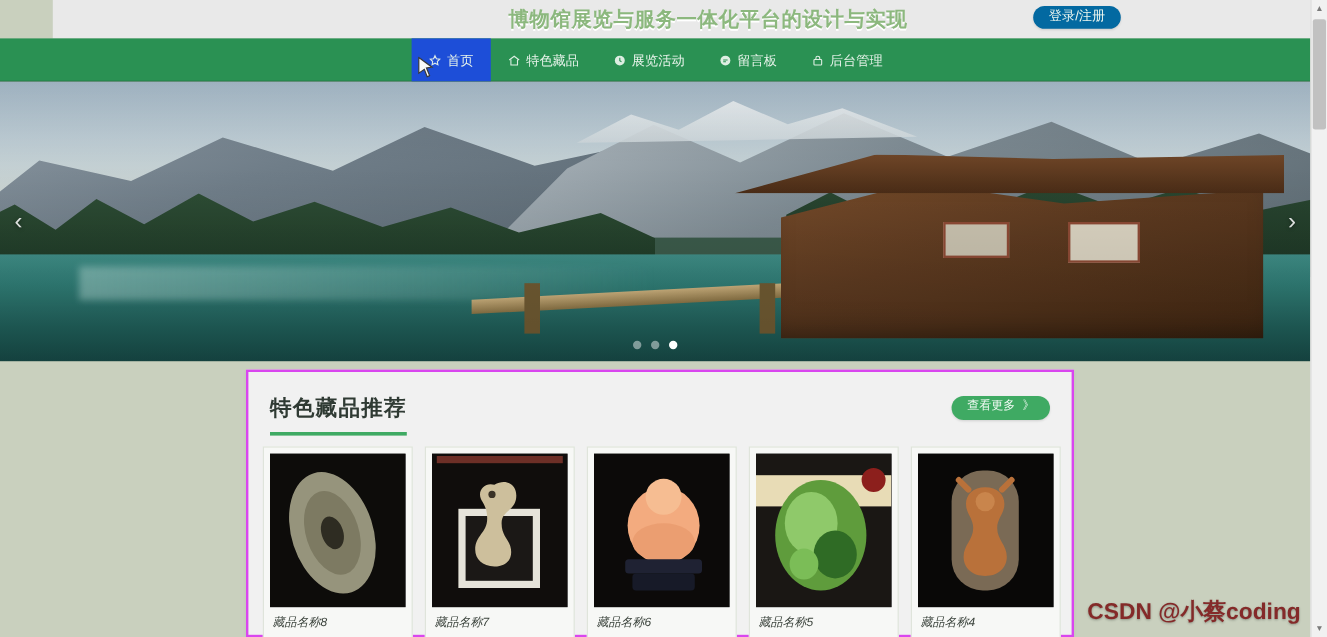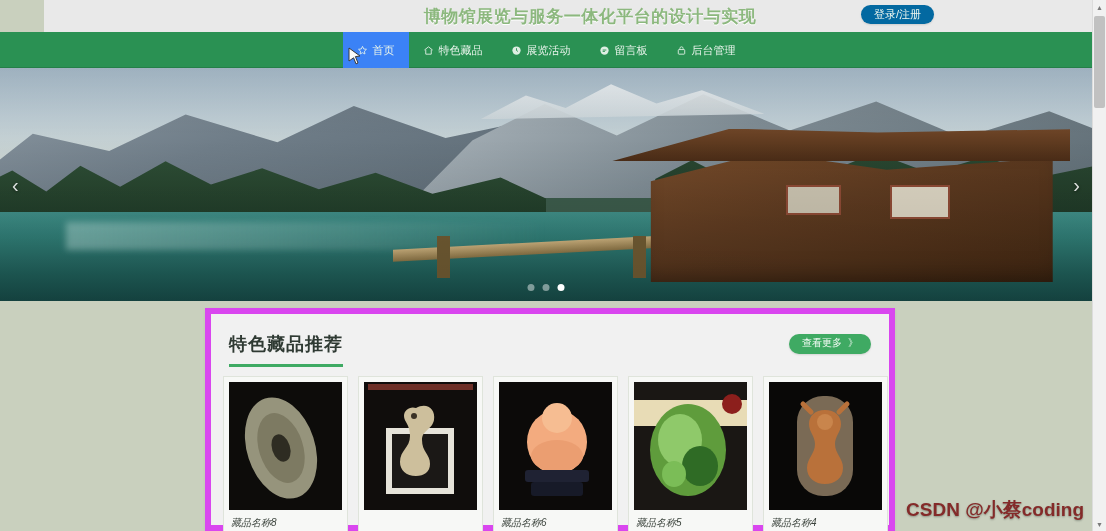--- a/index.html
+++ b/index.html
@@ -29,21 +29,21 @@
   
   .navbar{
     position:absolute;left:0;top:32px;width:1092px;height:36px;
     background:#2a9153;display:flex;align-items:stretch;justify-content:center;
     box-shadow:inset 0 -1px 0 rgba(0,0,0,.12);
   }
   .nav-item{
     display:flex;align-items:center;gap:5px;
     padding:0 14px;color:#e7f3ea;font-size:11px;white-space:nowrap;cursor:pointer;
   }
-  .nav-item.active{background:#3b82f6;}
+  .nav-item.active{background:#1d4ed8;}
   .nav-ico{display:inline-block;width:11px;height:11px;flex:none;opacity:.95;}
   .nav-ico svg{display:block;width:11px;height:11px;}
 
   .cursor{
     position:absolute;left:348px;top:47px;width:14px;height:18px;
     pointer-events:none;z-index:40;
   }
 
   
   .hero{
@@ -133,21 +133,21 @@
   .dots{
     position:absolute;left:50%;transform:translateX(-50%);bottom:10px;
     display:flex;gap:8px;
   }
   .dot{width:7px;height:7px;border-radius:50%;background:rgba(255,255,255,.45);cursor:pointer;}
   .dot.active{background:#ffffff;}
 
   
   .panel{
     position:absolute;left:205px;top:308px;width:690px;height:223px;
-    background:#f1f1f1;border:6px solid #d946ef;box-sizing:border-box;
+    background:#f1f1f1;border:2px solid #d946ef;box-sizing:border-box;
     box-shadow:0 1px 3px rgba(0,0,0,.07);
   }
   .panel-head{
     position:relative;height:58px;padding:18px 0 0 18px;box-sizing:border-box;
   }
   .panel-title{
     display:inline-block;font-size:18px;font-weight:700;color:#2f3a33;
     padding-bottom:8px;border-bottom:3px solid #3faa63;letter-spacing:1px;
   }
   .more-btn{
@@ -314,20 +314,21 @@
         <div class="card-img">
           <svg viewBox="0 0 113 128">
               <rect width="113" height="128" fill="#100d0c"></rect>
               <rect x="4" y="2" width="105" height="6" fill="#6d2f27"></rect>
               <rect x="22" y="46" width="68" height="66" fill="#e6e3da"></rect>
               <rect x="28" y="52" width="56" height="54" fill="#1b1816"></rect>
               <path d="M52 26c10-6 20 0 18 12-2 10-12 10-12 20 0 12 8 14 8 24 0 8-6 12-14 12-10 0-16-6-16-14 0-12 10-14 10-26 0-12-6-14-6-20 0-6 6-10 12-8z" fill="#cdbf9c"></path>
               <circle cx="50" cy="34" r="3" fill="#3a3226"></circle>
             </svg>
         </div>
+        <div class="card-name">藏品名称7</div>
 
       </div>
 
       <div class="card">
         <div class="card-img">
           <svg viewBox="0 0 113 128">
               <rect width="113" height="128" fill="#0c0a09"></rect>
               <ellipse cx="58" cy="60" rx="30" ry="32" fill="#f3ab7f"></ellipse>
               <circle cx="58" cy="36" r="15" fill="#f6bd92"></circle>
               <ellipse cx="58" cy="74" rx="26" ry="16" fill="#eb9e71"></ellipse>

